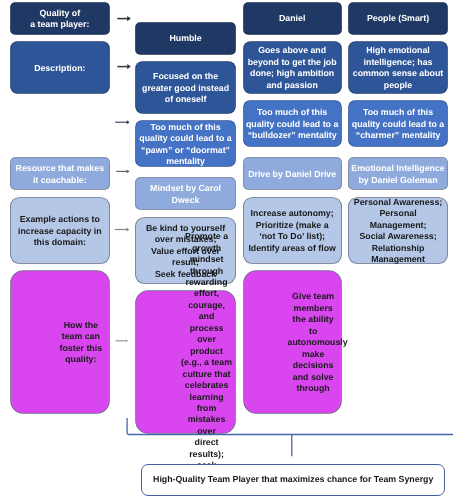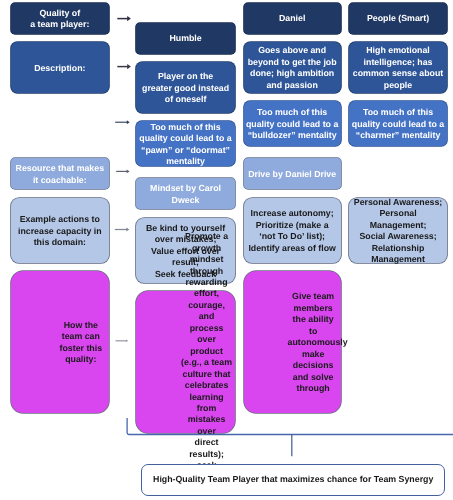--- a/index.html
+++ b/index.html
@@ -76,21 +76,21 @@
 
 <div class="stage">
 
   <div class="cell r0 c0 y0"><span>Quality of
 a team player:</span></div>
   <div class="cell r0 c1 y0"><span>Humble</span></div>
   <div class="cell r0 c2 y0"><span>Daniel</span></div>
   <div class="cell r0 c3 y0"><span>People (Smart)</span></div>
 
   <div class="cell r1 c0 y1"><span>Description:</span></div>
-  <div class="cell r1 c1 y1"><span>Player on the
+  <div class="cell r1 c1 y1"><span>Focused on the
 greater good instead
 of oneself</span></div>
   <div class="cell r1 c2 y1"><span>Goes above and
 beyond to get the job
 done; high ambition
 and passion</span></div>
   <div class="cell r1 c3 y1"><span>High emotional
 intelligence; has
 common sense about
 people</span></div>
@@ -104,20 +104,22 @@
 “bulldozer” mentality</span></div>
   <div class="cell r2 c3 y2"><span>Too much of this
 quality could lead to a
 “charmer” mentality</span></div>
 
   <div class="cell r3 c0 y3"><span>Resource that makes
 it coachable:</span></div>
   <div class="cell r3 c1 y3"><span>Mindset by Carol
 Dweck</span></div>
   <div class="cell r3 c2 y3"><span>Drive by Daniel Drive</span></div>
+  <div class="cell r3 c3 y3"><span>Emotional Intelligence
+by Daniel Goleman</span></div>
 
   <div class="cell r4 c0 y4"><span>Example actions to
 increase capacity in
 this domain:</span></div>
   <div class="cell r4 c1 y4"><span>Be kind to yourself
 over mistakes;
 Value effort over
 result;
 Seek feedback</span></div>
   <div class="cell r4 c2 y4"><span>Increase autonomy;

